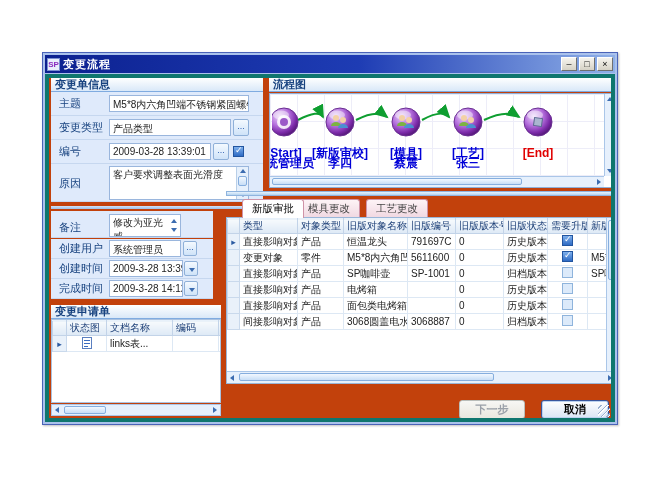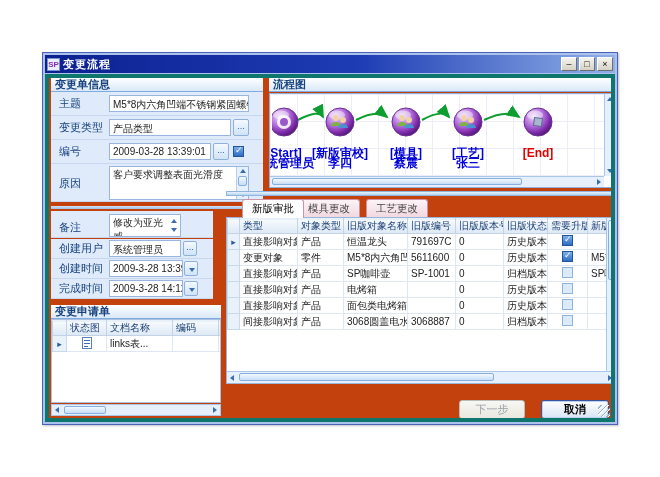--- a/index.html
+++ b/index.html
@@ -69,21 +69,21 @@
   
   .canvas { position:absolute; background:#fff; border:1px solid #8fb0d8; overflow:hidden;
             background-image:linear-gradient(#ededf8 1px,transparent 1px),linear-gradient(90deg,#ededf8 1px,transparent 1px);
             background-size:27px 27px; }
   .nlabel { position:absolute; width:80px; text-align:center; font-size:12px; font-weight:bold;
             color:#0000d8; line-height:10px; white-space:pre-line; }
   .nlabel.end { color:#e00000; }
 
   
   .xpbtn { position:absolute; height:19px; border-radius:3px; font-size:11px; text-align:center; line-height:17px; }
-  .xpbtn.disabled { background:linear-gradient(#f7f7f4,#e9e7df); border:1px solid #b9bdb9; color:#9aa0a8; }
+  .xpbtn.disabled { background:linear-gradient(#f7f7f4,#e9e7df); border:1px solid #b9bdb9; color:#9aa0a8;font-weight:bold; }
   .xpbtn.primary { background:linear-gradient(#fefefe,#d9e5f6); border:1px solid #39569c;
                    box-shadow:inset 0 0 0 1px #bcd2f0; color:#000; font-weight:bold; }
   .grip { position:absolute; right:1px; bottom:1px; width:12px; height:12px;
           background:repeating-linear-gradient(135deg,transparent 0 2px,#9ab0d0 2px 3px,#fff 3px 4px); }
 </style>
 </head>
 <body>
 
 <div id="stage">
   <div class="window">

